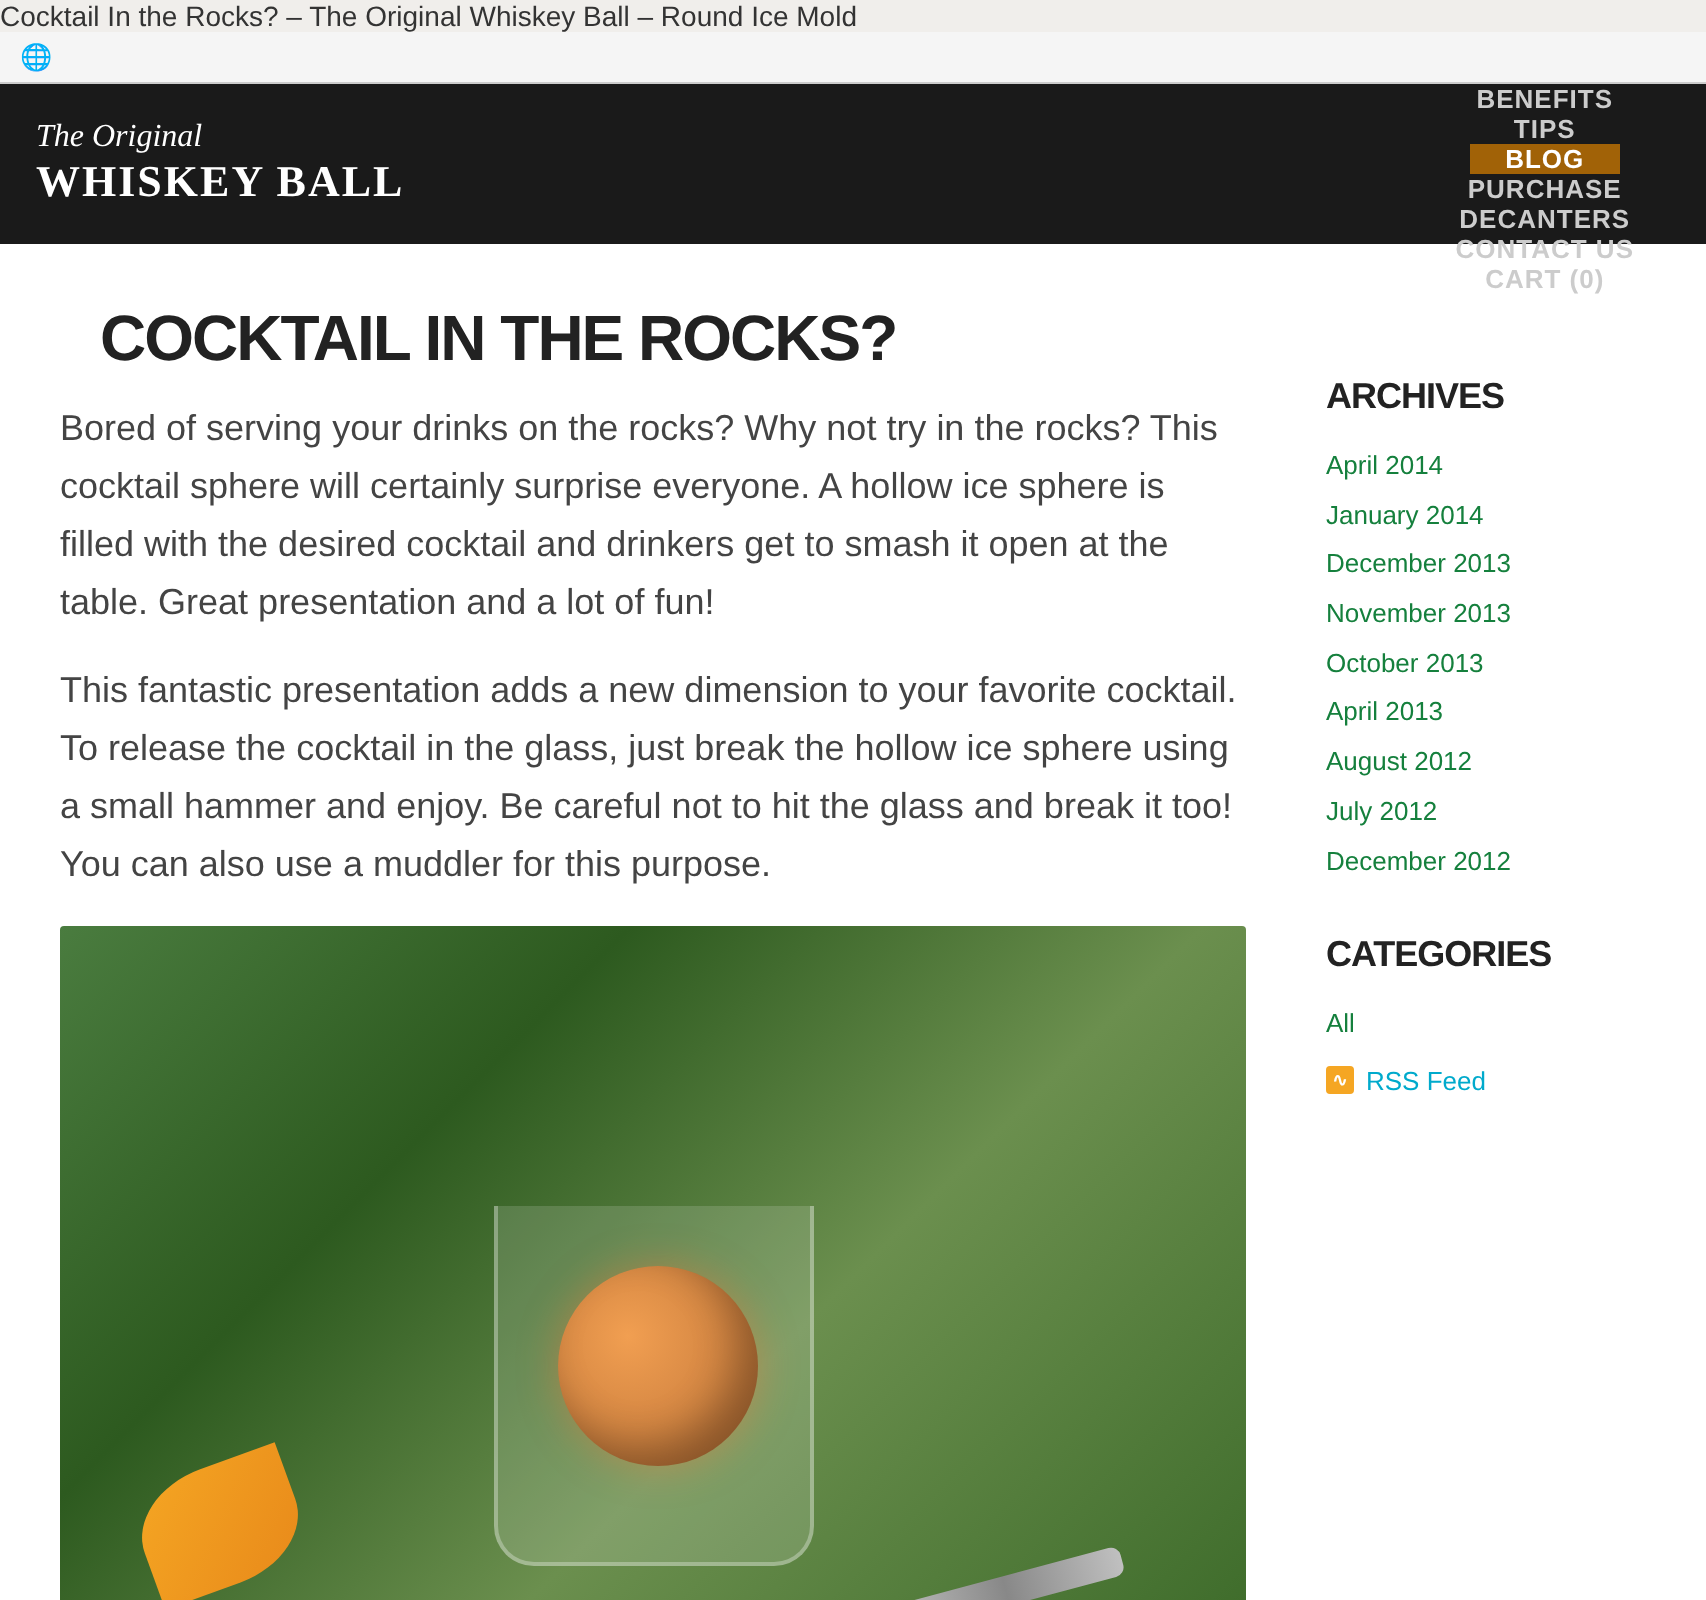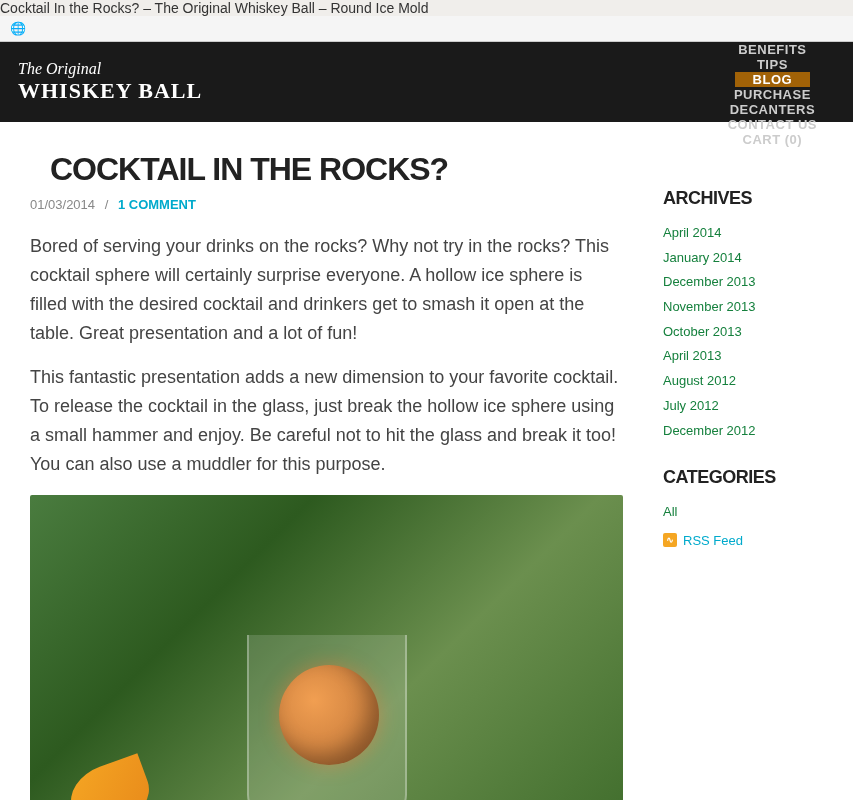--- a/index.html
+++ b/index.html
@@ -253,25 +253,20 @@
       <a class="nav-item" href="#">DECANTERS</a>
       <a class="nav-item" href="#">CONTACT US</a>
       <a class="nav-item" href="#">CART (0)</a>
     </nav>
   </header>
 
   <div class="content-area">
 
     <main class="main-content">
       <h1 class="article-title">Cocktail In The Rocks?</h1>
-      <div class="article-meta">
-        <span>01/03/2014</span>
-        <span class="meta-separator">/</span>
-        <a href="#">1 COMMENT</a>
-      </div>
       <div class="article-body">
         <p>Bored of serving your drinks on the rocks? Why not try in the rocks? This cocktail sphere will certainly surprise everyone. A hollow ice sphere is filled with the desired cocktail and drinkers get to smash it open at the table. Great presentation and a lot of fun!</p>
         <p>This fantastic presentation adds a new dimension to your favorite cocktail. To release the cocktail in the glass, just break the hollow ice sphere using a small hammer and enjoy. Be careful not to hit the glass and break it too!  You can also use a muddler for this purpose.</p>
       </div>
 
       <div class="article-image">
         <div class="image-orange"></div>
         <div class="image-glass">
           <div class="image-ice-ball"></div>
         </div>

